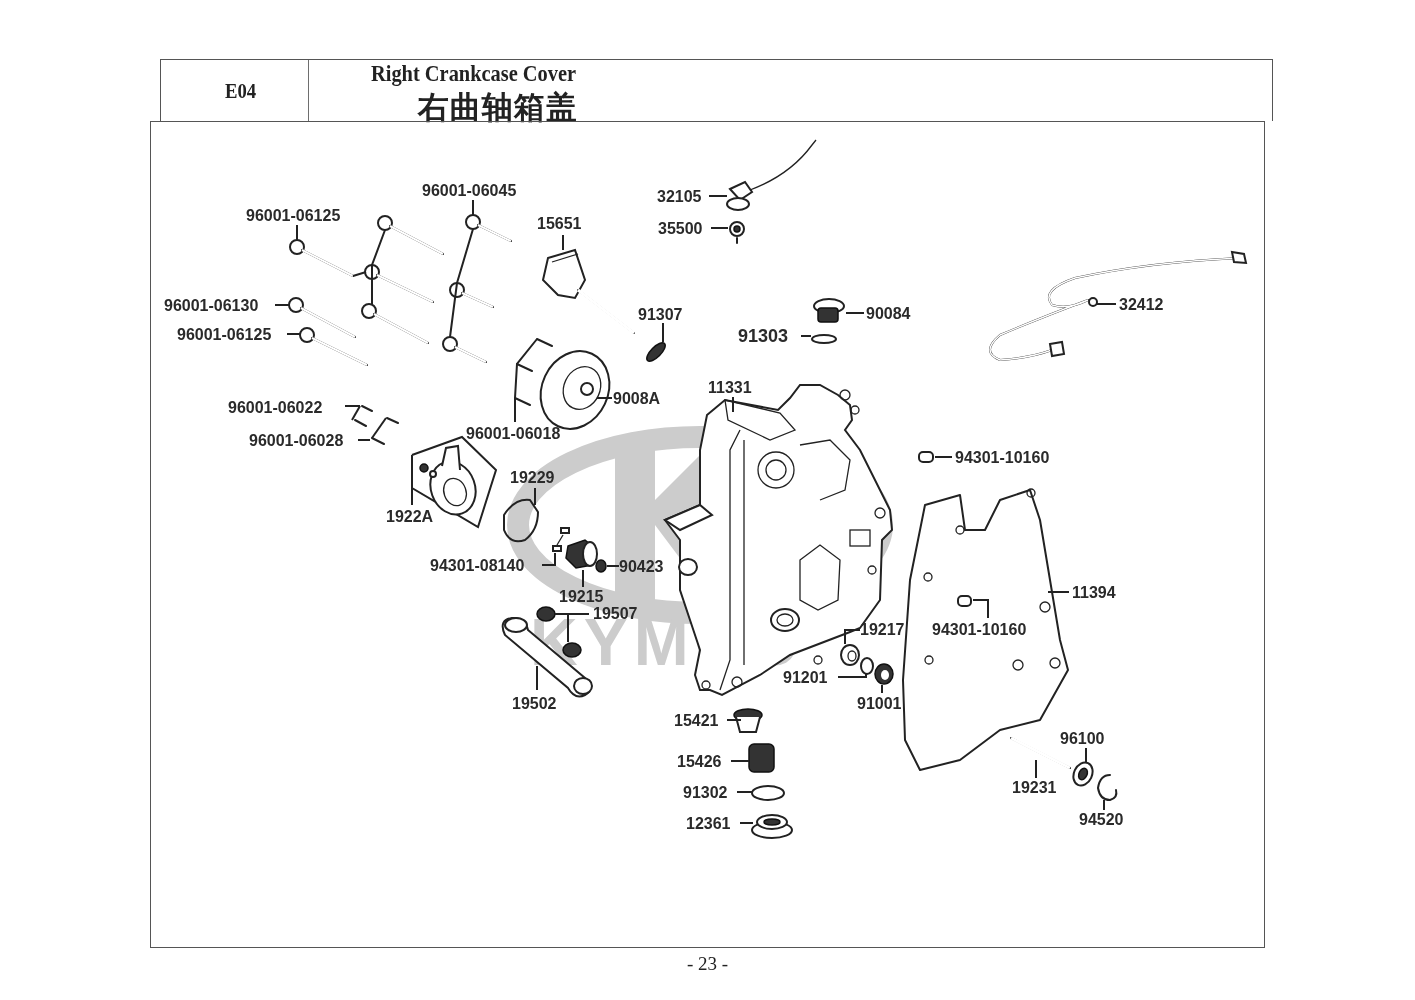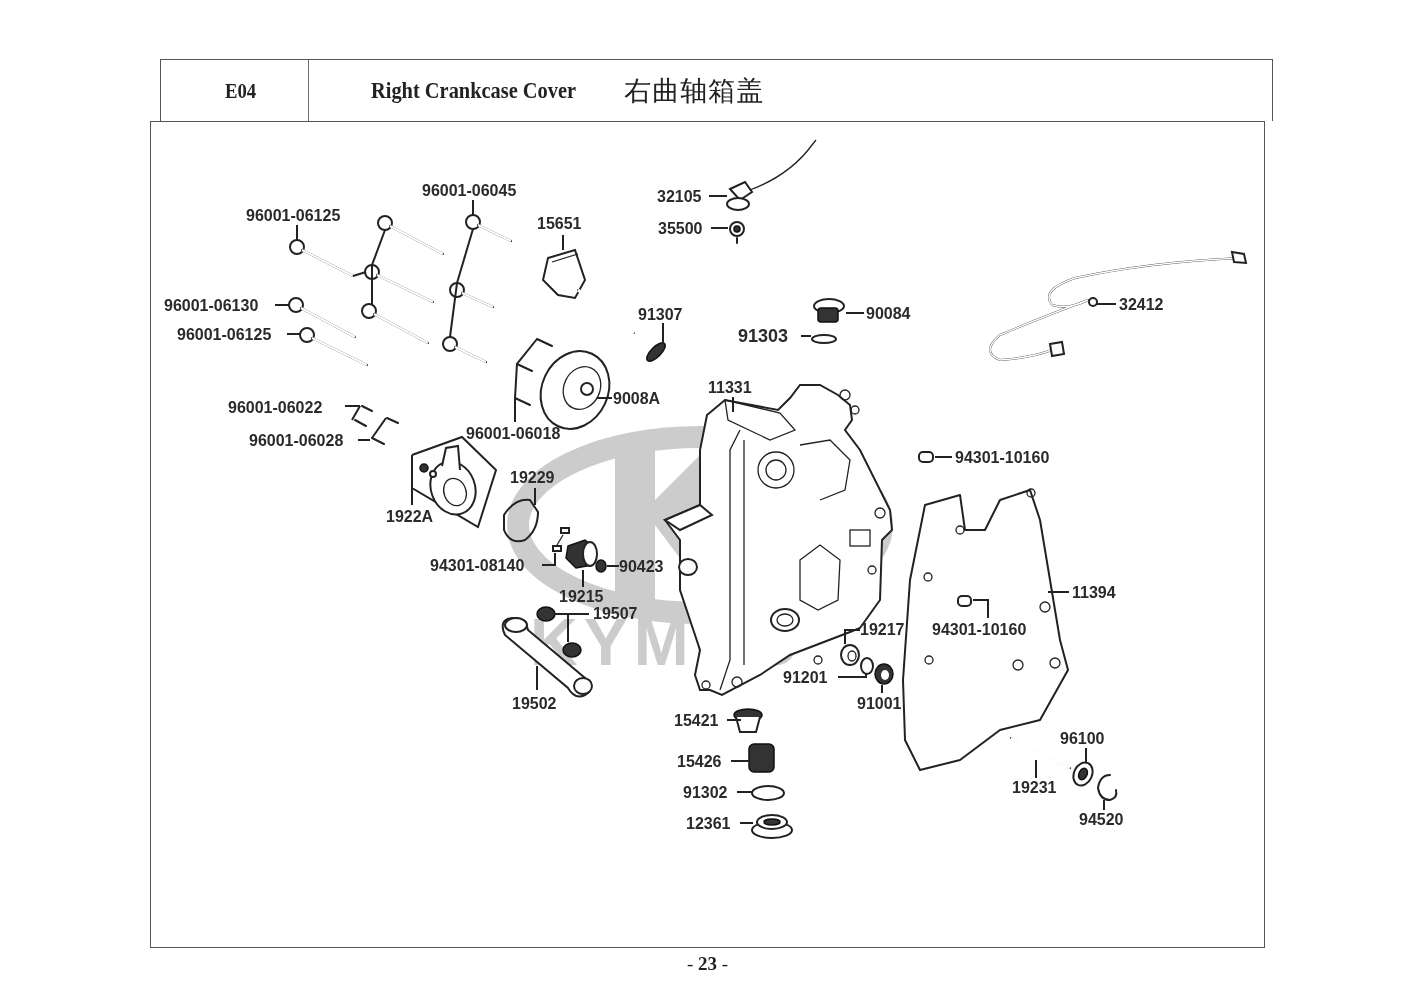--- a/index.html
+++ b/index.html
@@ -1,24 +1,24 @@
 <!DOCTYPE html>
 <html><head>
 <meta charset="utf-8">
 <style>
   html, body { margin: 0; padding: 0; background: #ffffff; }
   body { width: 1415px; height: 1000px; position: relative; overflow: hidden; font-family: "Liberation Sans", sans-serif; }
   .frame-header { position: absolute; left: 160px; top: 59px; width: 1113px; height: 62px; border: 1px solid #555; border-bottom: none; box-sizing: border-box; }
   .code-cell { position: absolute; left: 0; top: 0; width: 159px; height: 61px; border-right: 1px solid #555; display: flex; align-items: center; justify-content: center; font-family: "Liberation Serif", serif; font-weight: bold; font-size: 22px; color: #222; transform: scaleX(0.85); }
-  .title-cell { position: absolute; left: 210px; top: 0; height: 61px; display: flex; align-items: center; font-family: "Liberation Serif", serif; font-size: 24px; color: #222; }
+  .title-cell { position: absolute; left: 210px; top: 0; height: 61px; display: flex; align-items: center; font-family: "Liberation Serif", serif; font-size: 24px; color: #222; flex-direction: column; }
   .title-en { font-weight: bold; transform-origin: left center; display: inline-block; transform: scaleX(0.85); margin-right: -20px; }
-  .title-cn { margin-left: 32px; font-family: "DejaVu Sans", sans-serif; font-size: 27px; font-weight: normal; letter-spacing: 1px; }
+  .title-cn { margin-left: 32px; font-family: "DejaVu Sans", sans-serif; font-size: 31px; font-weight: bold; letter-spacing: 1px; }
   .frame-body { position: absolute; left: 150px; top: 121px; width: 1115px; height: 827px; border: 1px solid #555; box-sizing: border-box; }
   .page-num { position: absolute; left: 0; width: 1415px; top: 953px; text-align: center; font-family: "Liberation Serif", serif; font-size: 19px; color: #222; }
-  .page-num b { font-weight: bold; }
+  .page-num b { font-weight: normal; }
   svg.diagram { position: absolute; left: 0; top: 0; }
   .lbl { font-family: "Liberation Sans", sans-serif; font-weight: bold; font-size: 16px; fill: #2a2a2a; }
   .lbl-lg { font-size: 18px; }
   .part { fill: none; stroke: #222; stroke-width: 2; stroke-linejoin: round; stroke-linecap: round; }
   .part-thin { fill: none; stroke: #222; stroke-width: 1.3; }
   .part-fill { fill: #fff; stroke: #222; stroke-width: 2; }
   .dark { fill: #333; stroke: #111; stroke-width: 1.5; }
   .leader { stroke: #222; stroke-width: 2; fill: none; }
   .wm { fill: #cccccc; }
 </style>

